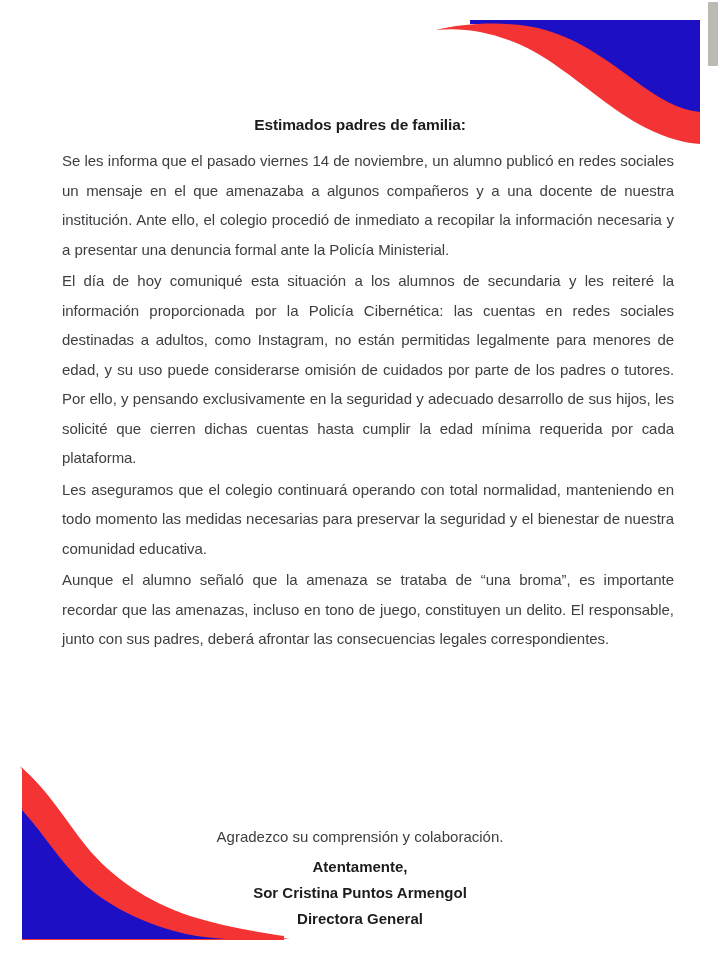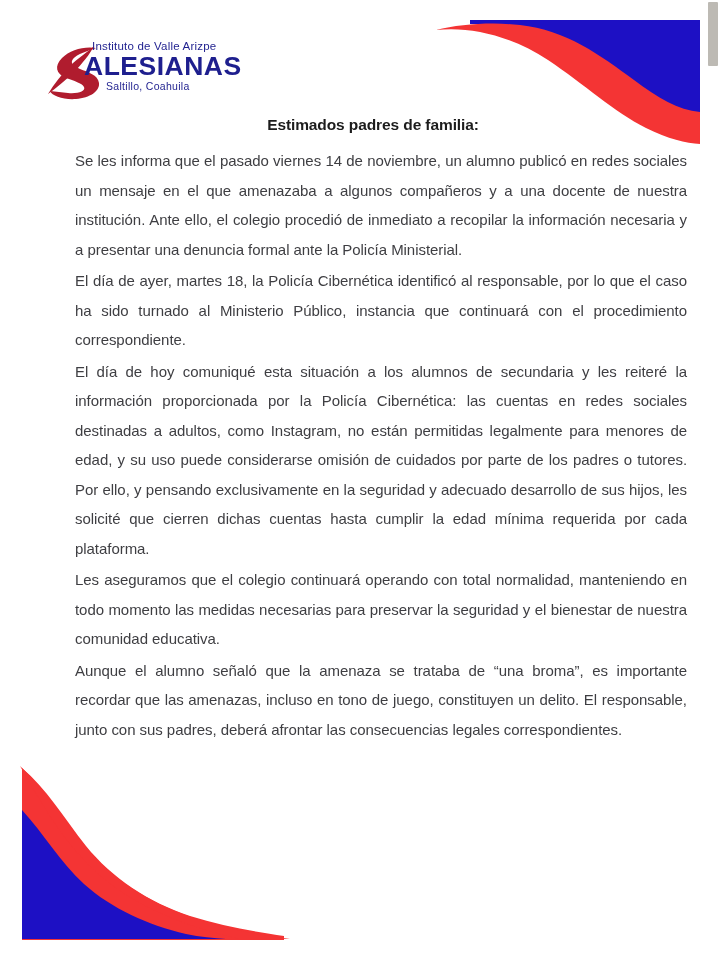--- a/index.html
+++ b/index.html
@@ -93,21 +93,21 @@
     color: #1e1f8e;
     letter-spacing: 0.3px;
     line-height: 13px;
     text-align: left;
     padding-left: 22px;
   }
 
   
   #letter {
     position: absolute;
-    left: 59px;
+    left: 46px;
     top: 116px;
     width: 628px;
   }
 
   #salutation {
     text-align: center;
     font-size: 15.5px;
     font-weight: bold;
     color: #1c1c1c;
     margin: 0 0 12px 0;
@@ -156,39 +156,33 @@
     <path d="M470,24 C540,24 580,48 614,72 C648,96 672,112 700,114 L700,20 L470,20 Z" fill="#1d10c4"></path>
 
     <path d="M436,30 C470,26 512,36 548,60 C584,84 614,112 646,128 C668,139 686,143 700,144 L700,112 C678,110 658,98 634,80 C600,55 566,30 520,25 C492,22 460,24 436,30 Z" fill="#f43434"></path>
 
     <path d="M22,768 C46,788 64,818 86,846 C112,878 148,902 190,916 C222,926 256,932 284,936 L284,940 L22,940 Z" fill="#f43434"></path>
     <path d="M20,766 C48,792 66,824 90,852 C118,884 156,906 200,920 C232,930 262,936 290,939 L240,939 C200,930 160,916 128,896 C92,874 66,842 46,810 C36,794 28,780 20,766 Z" fill="#f43434"></path>
 
     <path d="M22,810 C44,834 60,862 84,884 C112,909 148,925 186,934 C200,937 214,938 226,939 L22,939 Z" fill="#1d10c4"></path>
   </svg>
 
-  <div id="logo">
-    <svg id="logo-swoosh" viewBox="0 0 58 58">
-      <path d="M52,4 C40,2 26,6 18,14 C10,22 12,30 22,34 C30,37 38,39 40,43 C42,47 34,50 24,49 L6,47 C8,52 20,56 32,55 C46,54 56,47 55,39 C54,31 44,28 36,25 C29,22 26,19 29,15 C33,10 44,7 52,4 Z" fill="#b01c2e"></path>
-      <path d="M50,2 C44,8 34,14 26,22 C18,30 10,40 4,50 C12,44 22,36 30,28 C38,20 46,10 50,2 Z" fill="#b01c2e"></path>
-    </svg>
-    <div class="logo-text-block">
-      <div id="logo-line-top">Instituto de Valle Arizpe</div>
-      <div id="logo-line-main">ALESIANAS</div>
-      <div id="logo-line-bottom">Saltillo, Coahuila</div>
-    </div>
-  </div>
 
   <div id="letter">
     <div id="salutation">Estimados padres de familia:</div>
     <p class="para">Se les informa que el pasado viernes 14 de noviembre, un alumno publicó en redes sociales un mensaje en el que amenazaba a algunos compañeros y a una docente de nuestra institución. Ante ello, el colegio procedió de inmediato a recopilar la información necesaria y a presentar una denuncia formal ante la Policía Ministerial.</p>
-    <p class="para">El día de ayer, martes 18, la Policía Cibernética identificó al responsable, por lo que el caso ha sido turnado al Ministerio Público, instancia que continuará con el procedimiento correspondiente.</p>
     <p class="para">El día de hoy comuniqué esta situación a los alumnos de secundaria y les reiteré la información proporcionada por la Policía Cibernética: las cuentas en redes sociales destinadas a adultos, como Instagram, no están permitidas legalmente para menores de edad, y su uso puede considerarse omisión de cuidados por parte de los padres o tutores. Por ello, y pensando exclusivamente en la seguridad y adecuado desarrollo de sus hijos, les solicité que cierren dichas cuentas hasta cumplir la edad mínima requerida por cada plataforma.</p>
     <p class="para">Les aseguramos que el colegio continuará operando con total normalidad, manteniendo en todo momento las medidas necesarias para preservar la seguridad y el bienestar de nuestra comunidad educativa.</p>
     <p class="para">Aunque el alumno señaló que la amenaza se trataba de “una broma”, es importante recordar que las amenazas, incluso en tono de juego, constituyen un delito. El responsable, junto con sus padres, deberá afrontar las consecuencias legales correspondientes.</p>
   </div>
 
+  <div id="closing-block">
+    <p id="closing-thanks">Agradezco su comprensión y colaboración.</p>
+    <p class="sign-line">Atentamente,</p>
+    <p class="sign-line">Sor Cristina Puntos Armengol</p>
+    <p class="sign-line">Directora General</p>
+  </div>
 
   <div id="scrollbar-track">
     <div id="scrollbar-thumb"></div>
   </div>
 
 </div>
 
 </body></html>

